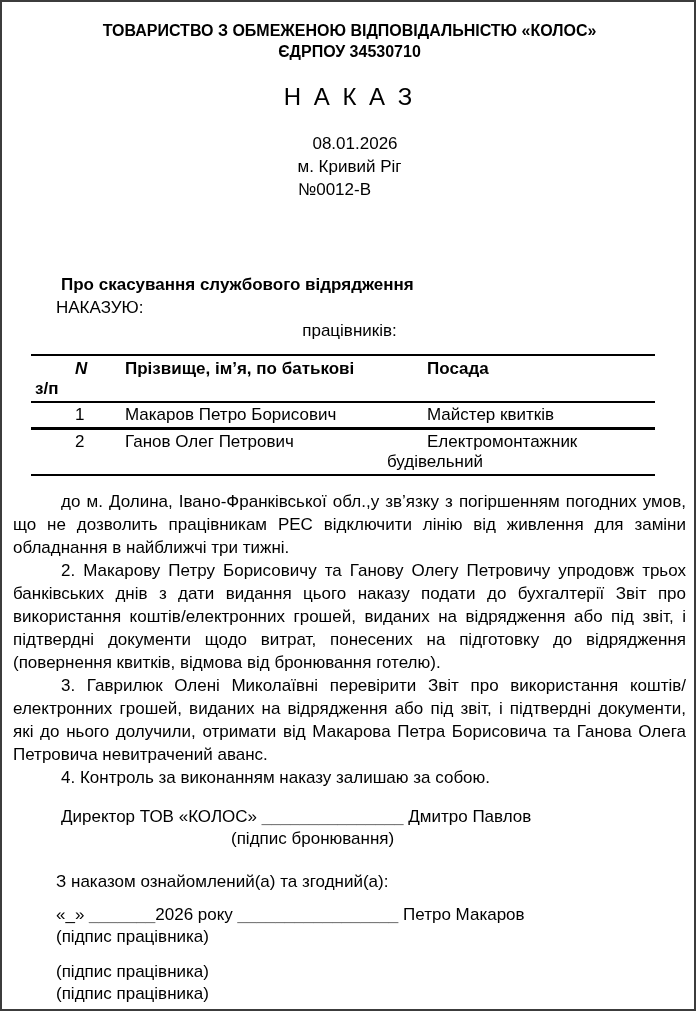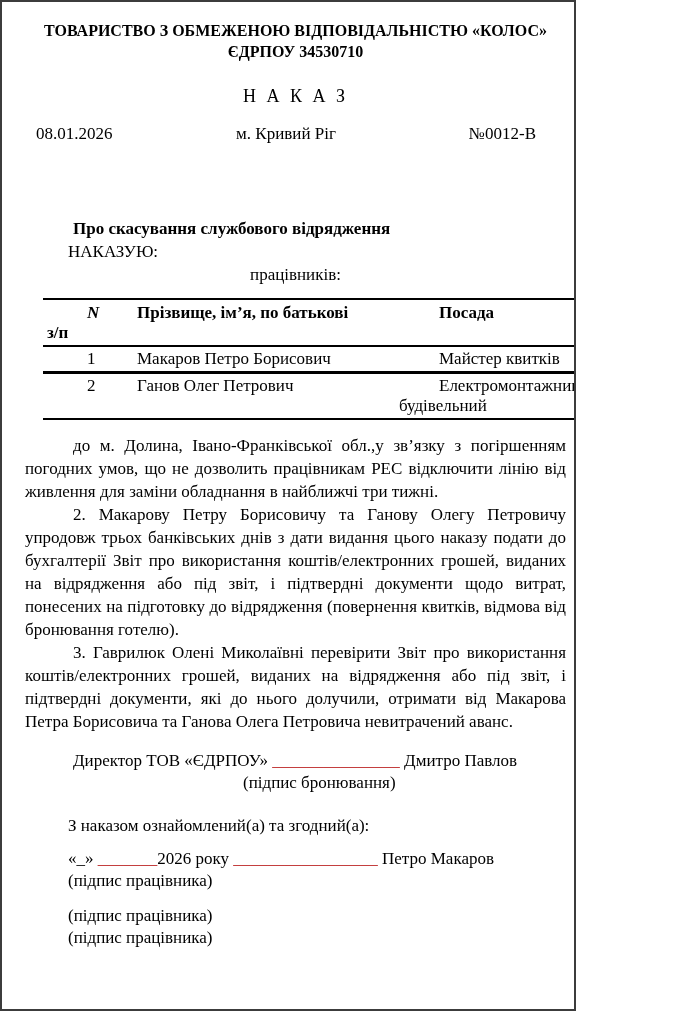--- a/index.html
+++ b/index.html
@@ -1,25 +1,25 @@
 <!DOCTYPE html>
 <html><head>
 <meta charset="utf-8">
 <style>
   html,body{margin:0;padding:0;background:#ffffff;}
   .page{
-    width:576px;height:1011px;box-sizing:border-box;
+    width:696px;height:1011px;box-sizing:border-box;
     border:2px solid #3c3c3c;background:#ffffff;color:#000;
-    font-family:Liberation Serif, serif;
+    font-family:Liberation Sans, sans-serif;
     font-size:17px;line-height:23px;
-    padding:18px 8px 0 23px;overflow:hidden;position:relative;
+    padding:18px 8px 0 11px;overflow:hidden;position:relative;
   }
   .org-name,.org-code{font-weight:bold;text-align:center;font-size:16px;line-height:21px;}
-  .doc-type{text-align:center;margin-top:23px;font-size:18px;letter-spacing:3px;line-height:23px;}
-  .meta-row{display:flex;margin-top:14px;align-items:flex-start;}
+  .doc-type{text-align:center;margin-top:23px;font-size:24px;letter-spacing:3px;line-height:23px;}
+  .meta-row{display:flex;margin-top:24px;align-items:center;flex-direction:column;}
   .meta-left{flex:1;padding-left:11px;}
   .meta-center{flex:0 0 auto;}
   .meta-right{flex:1;text-align:right;padding-right:30px;}
   .subject{font-weight:bold;margin-top:72px;margin-left:48px;}
   .resolve{margin-left:43px;}
   .item-line{text-align:center;}
   table.emp{border-collapse:collapse;table-layout:fixed;margin-top:12px;margin-left:18px;width:624px;
     border-top:2px solid #000;border-bottom:2px solid #000;font-size:17px;line-height:20px;}
   table.emp thead tr{border-bottom:2px solid #000;}
   table.emp tbody tr.row-first{border-bottom:3px solid #000;}
@@ -36,21 +36,21 @@
   .paragraphs p{margin:0;text-align:justify;text-indent:48px;}
   .director-row{margin-top:16px;margin-left:48px;white-space:pre;}
   .caption{line-height:22px;}
   .director-caption{margin-left:218px;}
   .ack-intro{margin-top:20px;margin-left:43px;}
   .sig-block{margin-left:43px;}
   .sig-block-1{margin-top:10px;}
   .sig-block-2{margin-top:13px;}
   .sig-block-3{margin-top:0;}
   .sig-row{white-space:pre;}
-  .blank{color:#b91c1c;}
+  .blank{color:#737373;}
   .bold-blanks .blank{color:#000;font-weight:bold;}
 </style>
 </head>
 <body>
 
 <div class="page">
 
   <div class="org-name">ТОВАРИСТВО З ОБМЕЖЕНОЮ ВІДПОВІДАЛЬНІСТЮ «КОЛОС»</div>
   <div class="org-code">ЄДРПОУ 34530710</div>
 
@@ -91,23 +91,24 @@
         <td class="cell-name">Ганов Олег Петрович</td>
         <td class="cell-indent">Електромонтажник будівельний</td>
       </tr>
     </tbody>
   </table>
 
   <div class="paragraphs">
     <p>до м. Долина, Івано-Франківської обл.,у зв’язку з погіршенням погодних умов, що не дозволить працівникам РЕС відключити лінію від живлення для заміни обладнання в найближчі три тижні.</p>
     <p>2. Макарову Петру Борисовичу та Ганову Олегу Петровичу упродовж трьох банківських днів з дати видання цього наказу подати до бухгалтерії Звіт про використання коштів/електронних грошей, виданих на відрядження або під звіт, і підтвердні документи щодо витрат, понесених на підготовку до відрядження (повернення квитків, відмова від бронювання готелю).</p>
     <p>3. Гаврилюк Олені Миколаївні перевірити Звіт про використання коштів/електронних грошей, виданих на відрядження або під звіт, і підтвердні документи, які до нього долучили, отримати від Макарова Петра Борисовича та Ганова Олега Петровича невитрачений аванс.</p>
+    <p>4. Контроль за виконанням наказу залишаю за собою.</p>
   </div>
 
-  <div class="director-row"><span>Директор ТОВ «ЄДРПОУ» </span><span class="blank">_______________</span><span> Дмитро Павлов</span></div>
+  <div class="director-row"><span>Директор ТОВ «КОЛОС» </span><span class="blank">_______________</span><span> Дмитро Павлов</span></div>
   <div class="caption director-caption">(підпис бронювання)</div>
 
   <div class="ack-intro">З наказом ознайомлений(а) та згодний(а):</div>
 
   <div class="sig-block sig-block-1">
     <div class="sig-row"><span>«_» </span><span class="blank">_______</span><span>2026 року </span><span class="blank">_________________</span><span> Петро Макаров</span></div>
     <div class="caption sig-caption">(підпис працівника)</div>
   </div>
 
   <div class="sig-block sig-block-2">

